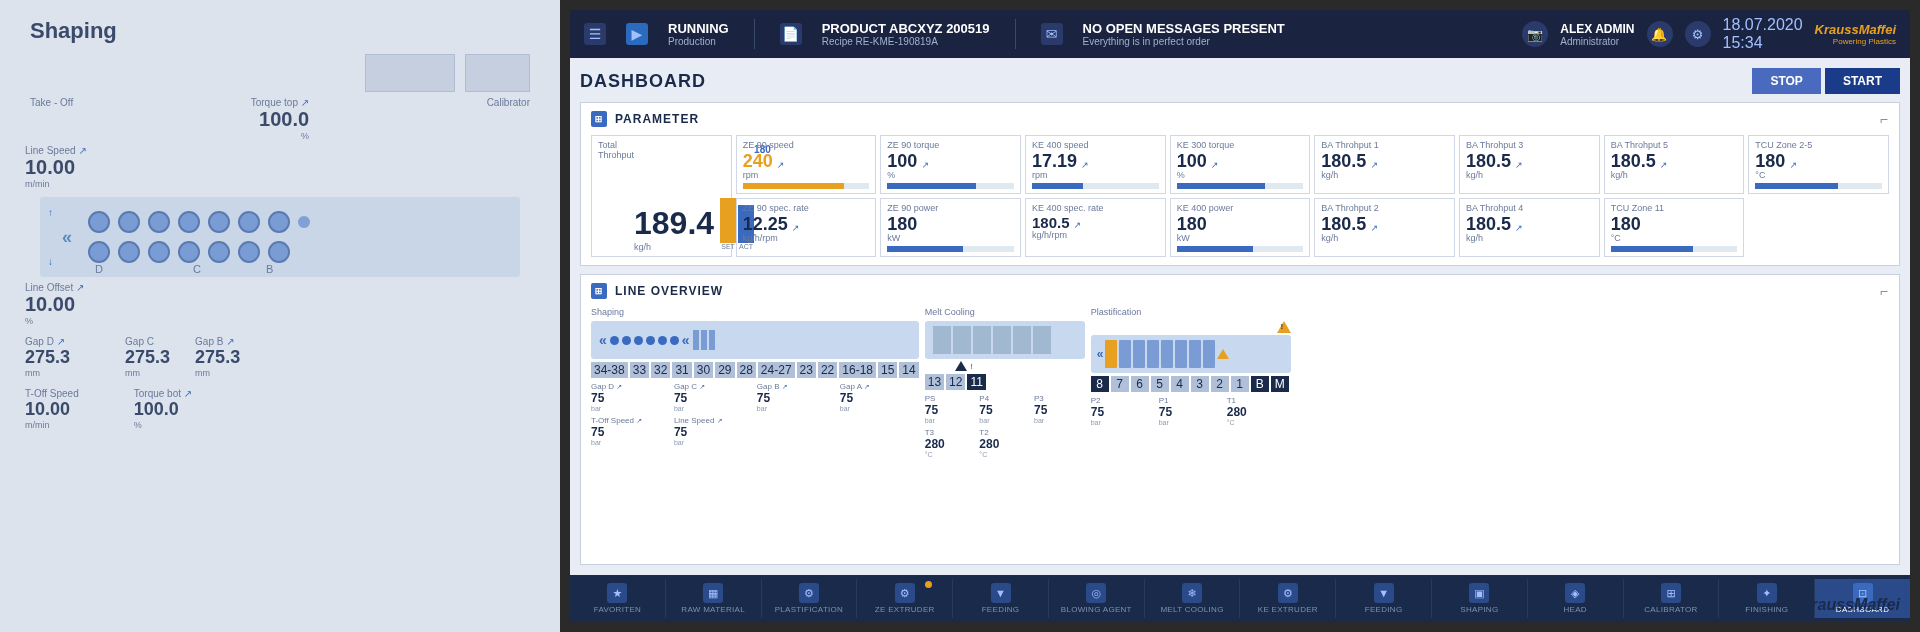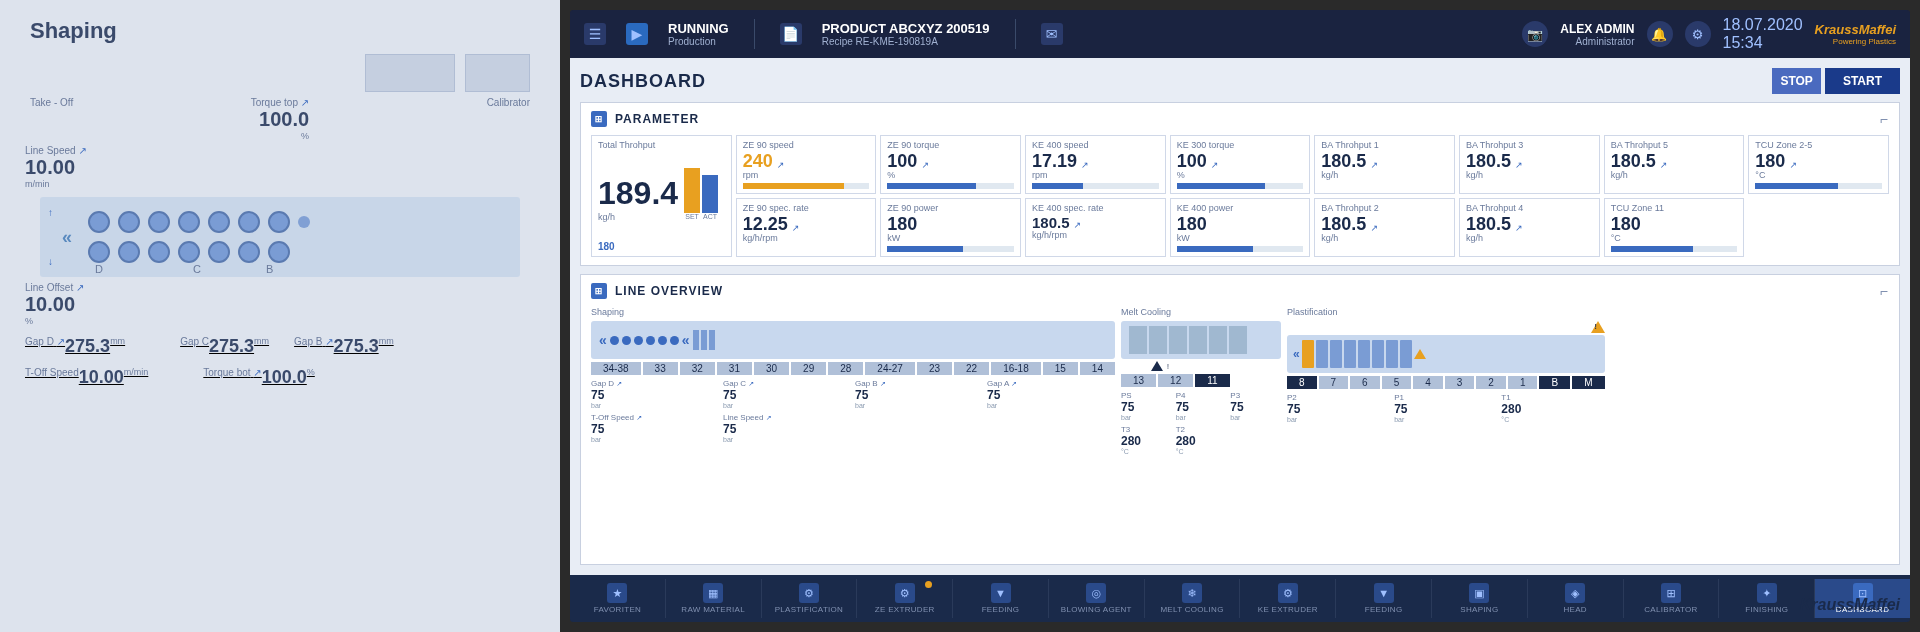--- a/index.html
+++ b/index.html
@@ -37,21 +37,21 @@
       color: #3a4a6b;
       font-weight: bold;
     }
     .left-label-unit {
       font-size: 9px;
       color: #6a7a9b;
     }
     .arrow-up { color: #3a6abf; font-size: 10px; }
     .cdot { width: 22px; height: 22px; border-radius: 50%; background: #7a9cd4; border: 2px solid #5a7ab0; }
     .left-letter { font-size: 11px; color: #6a7a9b; }
-    .bp-group { display: flex; flex-direction: row; text-decoration: underline; }
+    .bp-group { display: flex; flex-direction: column; }
     .bp-label { font-size: 10px; color: #6a7a9b; }
     .bp-val { font-size: 18px; color: #3a4a6b; font-weight: bold; }
     .bp-unit { font-size: 9px; color: #6a7a9b; }
 
     
     .main-panel {
       flex: 1;
       background: #2a2a2a;
       padding: 10px;
       display: flex;
@@ -73,21 +73,21 @@
       align-items: center;
       gap: 8px;
       color: white;
       font-size: 11px;
     }
     .topbar-section .title { font-size: 13px; font-weight: bold; color: #fff; }
     .topbar-section .sub { font-size: 10px; color: #a0b0d0; }
     .topbar-divider { width: 1px; height: 30px; background: #3a4a6a; margin: 0 5px; }
     .topbar-icon { width: 22px; height: 22px; background: #2a3a6a; border-radius: 3px; display: flex; align-items: center; justify-content: center; color: #a0c0ff; font-size: 14px; }
     .topbar-right { margin-left: auto; display: flex; align-items: center; gap: 12px; }
-    .topbar-user { color: white; font-size: 11px; text-align: right; }
+    .topbar-user { color: white; font-size: 11px; }
     .topbar-user .name { font-weight: bold; font-size: 12px; }
     .topbar-date { color: #a0c0ff; font-size: 16px; }
     .krauss-logo { color: #e8a020; font-size: 13px; font-weight: bold; font-style: italic; }
     .icon-circle { width: 26px; height: 26px; border-radius: 50%; background: #2a3a6a; display: flex; align-items: center; justify-content: center; color: #a0c0ff; font-size: 13px; }
 
     
     .content-area {
       background: #e8edf5;
       flex: 1;
       padding: 10px;
@@ -106,21 +106,21 @@
     .dashboard-title {
       font-size: 18px;
       font-weight: bold;
       color: #1a2a4a;
       letter-spacing: 1px;
     }
     .btn-stop {
       background: #4a6abf;
       color: white;
       border: none;
-      padding: 6px 8px;
+      padding: 6px 18px;
       font-size: 12px;
       font-weight: bold;
       cursor: pointer;
     }
     .btn-start {
       background: #1a3a8a;
       color: white;
       border: none;
       padding: 6px 18px;
       font-size: 12px;
@@ -232,22 +232,22 @@
     .numbers-strip {
       display: flex;
       gap: 2px;
       align-items: center;
       margin-top: 3px;
       overflow: hidden;
     }
     .ns-cell {
       background: #b0c0d8;
       color: #1a2a4a;
-      font-size: 10px;
-      padding: 1px 12px;
+      font-size: 12px;
+      padding: 1px 3px;
       min-width: 18px;
       text-align: center;
     }
     .ns-cell.highlight { background: #1a2a4a; color: white; }
   </style>
 </head>
 <body>
 
 <div class="left-panel">
   <div class="left-panel-title">Shaping</div>
@@ -378,20 +378,26 @@
     <div class="topbar-section">
       <div>
         <div class="title">PRODUCT ABCXYZ 200519</div>
         <div class="sub">Recipe RE-KME-190819A</div>
       </div>
     </div>
 
     <div class="topbar-divider"></div>
 
     <div class="topbar-icon">✉</div>
+    <div class="topbar-section">
+      <div>
+        <div class="title">NO OPEN MESSAGES PRESENT</div>
+        <div class="sub">Everything is in perfect order</div>
+      </div>
+    </div>
 
     <div class="topbar-right">
       <div class="icon-circle">📷</div>
       <div class="topbar-section">
         <div class="topbar-user">
           <div class="name">ALEX ADMIN</div>
           <div class="sub">Administrator</div>
         </div>
       </div>
       <div class="icon-circle">🔔</div>
@@ -419,21 +425,21 @@
 
     <div class="section-box">
       <div class="section-header">
         <div class="section-icon">⊞</div>
         <span>PARAMETER</span>
         <span class="section-corner">⌐</span>
       </div>
 
       <div class="param-grid">
 
-        <div class="param-cell" style="grid-row:span 2; display:flex; flex-direction:column; justify-content:space-between; min-width:90px;">
+        <div class="param-cell" style="grid-row:span 2; display:flex; flex-direction:row; justify-content:space-between; min-width:90px;">
           <div class="param-label">Total Throhput</div>
           <div style="display:flex;align-items:flex-end;gap:6px;">
             <div>
               <div class="total-value">189.4</div>
               <div class="param-unit">kg/h</div>
             </div>
             <div style="display:flex;gap:2px;align-items:flex-end;height:55px;padding-bottom:2px;">
               <div style="display:flex;flex-direction:column;align-items:center;justify-content:flex-end;height:55px;">
                 <div style="width:16px;height:45px;background:#e8a020;"></div>
                 <div style="font-size:7px;color:#6a7a9b;">SET</div>

